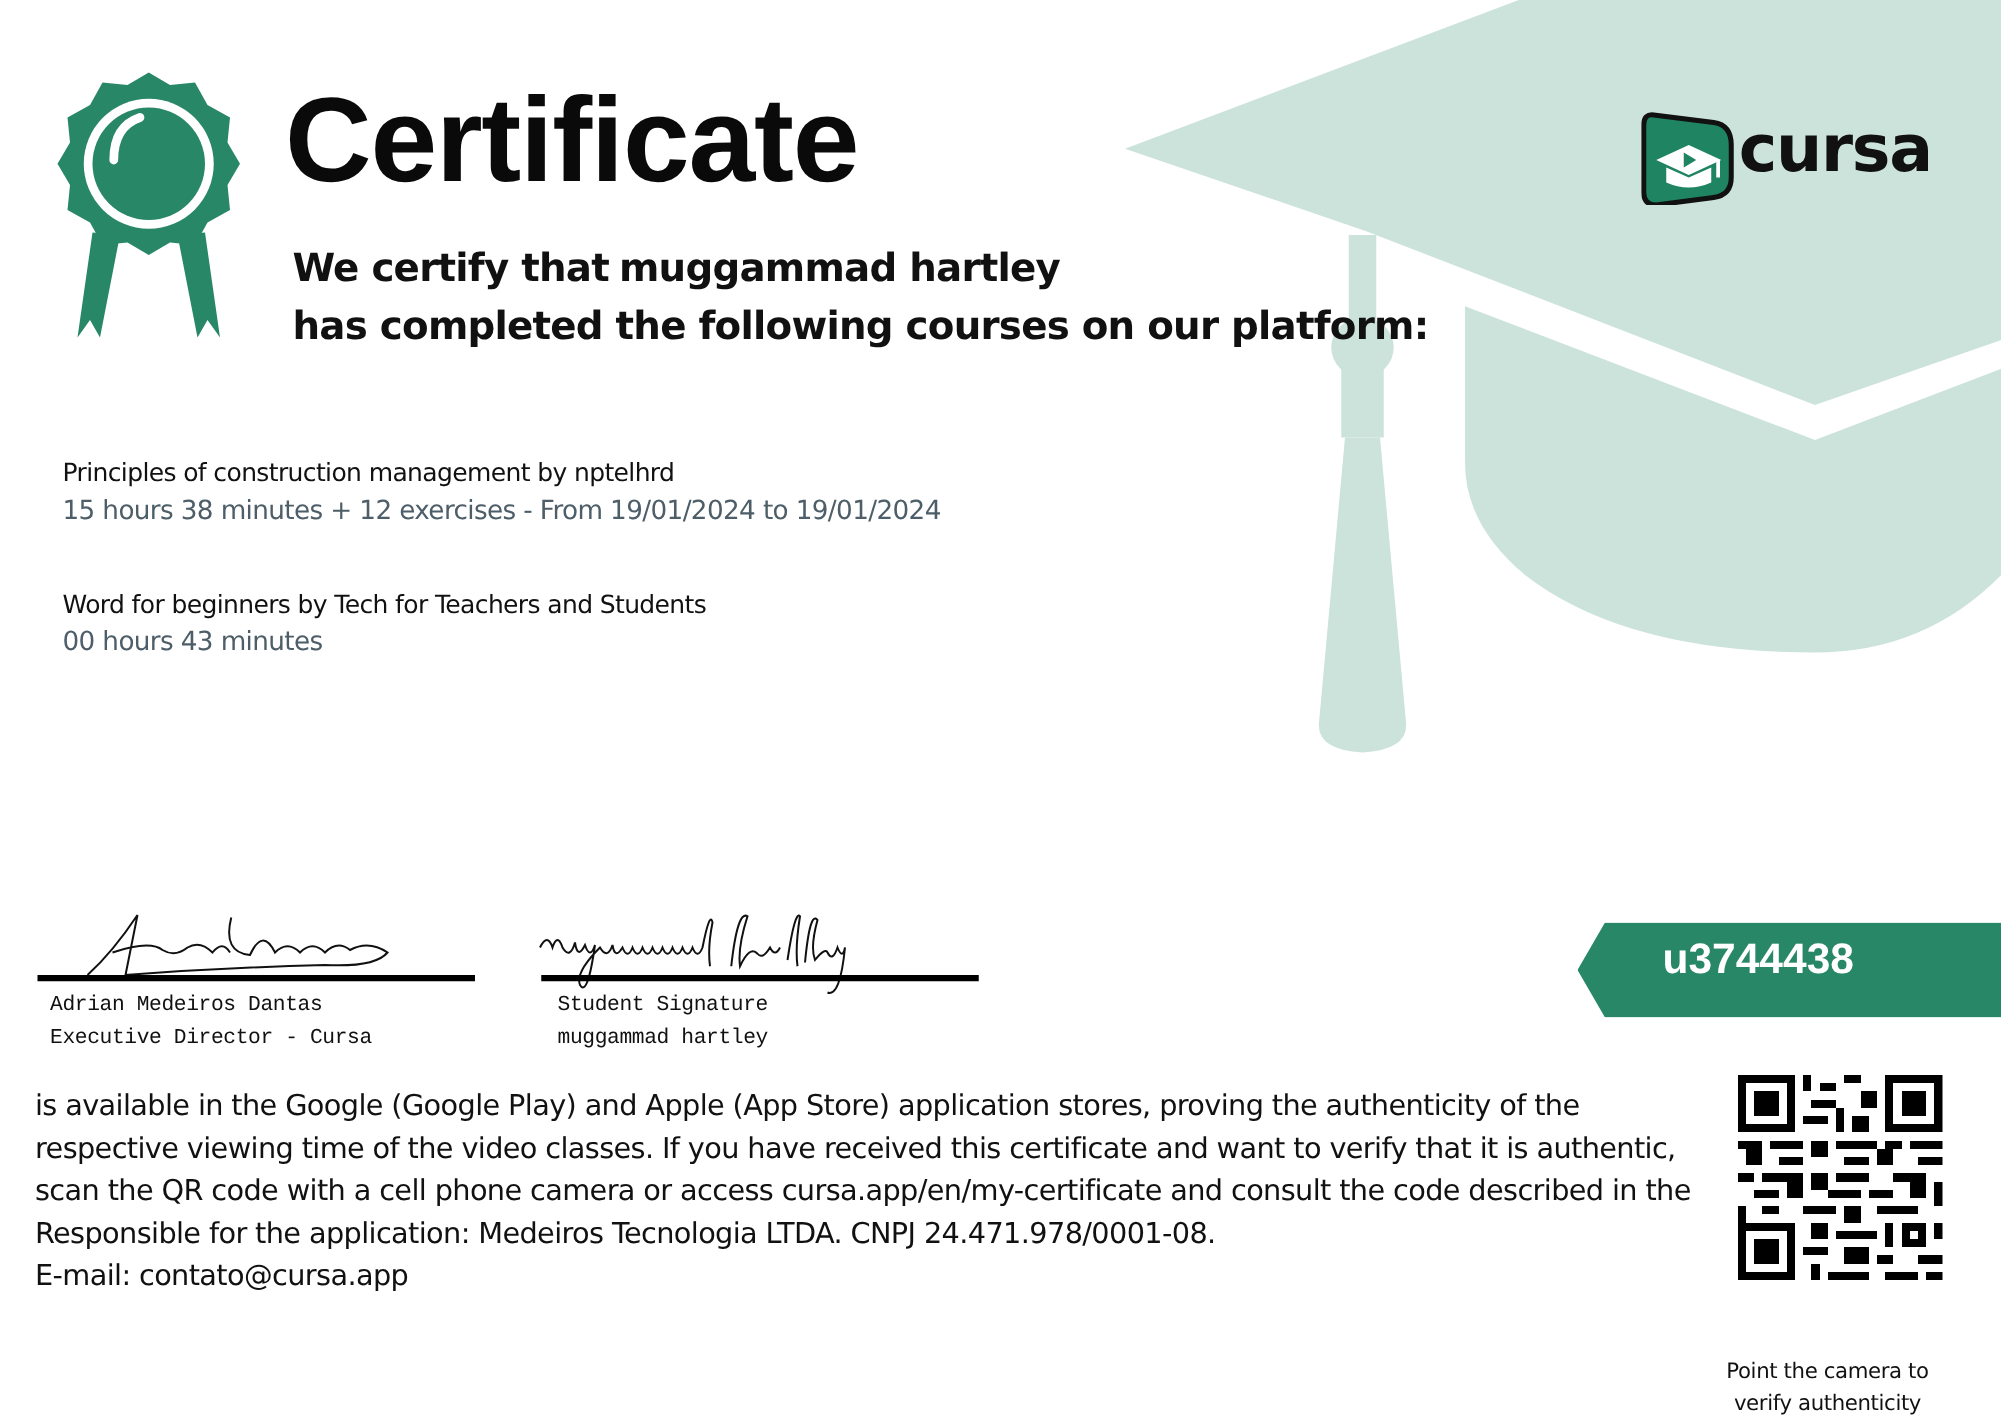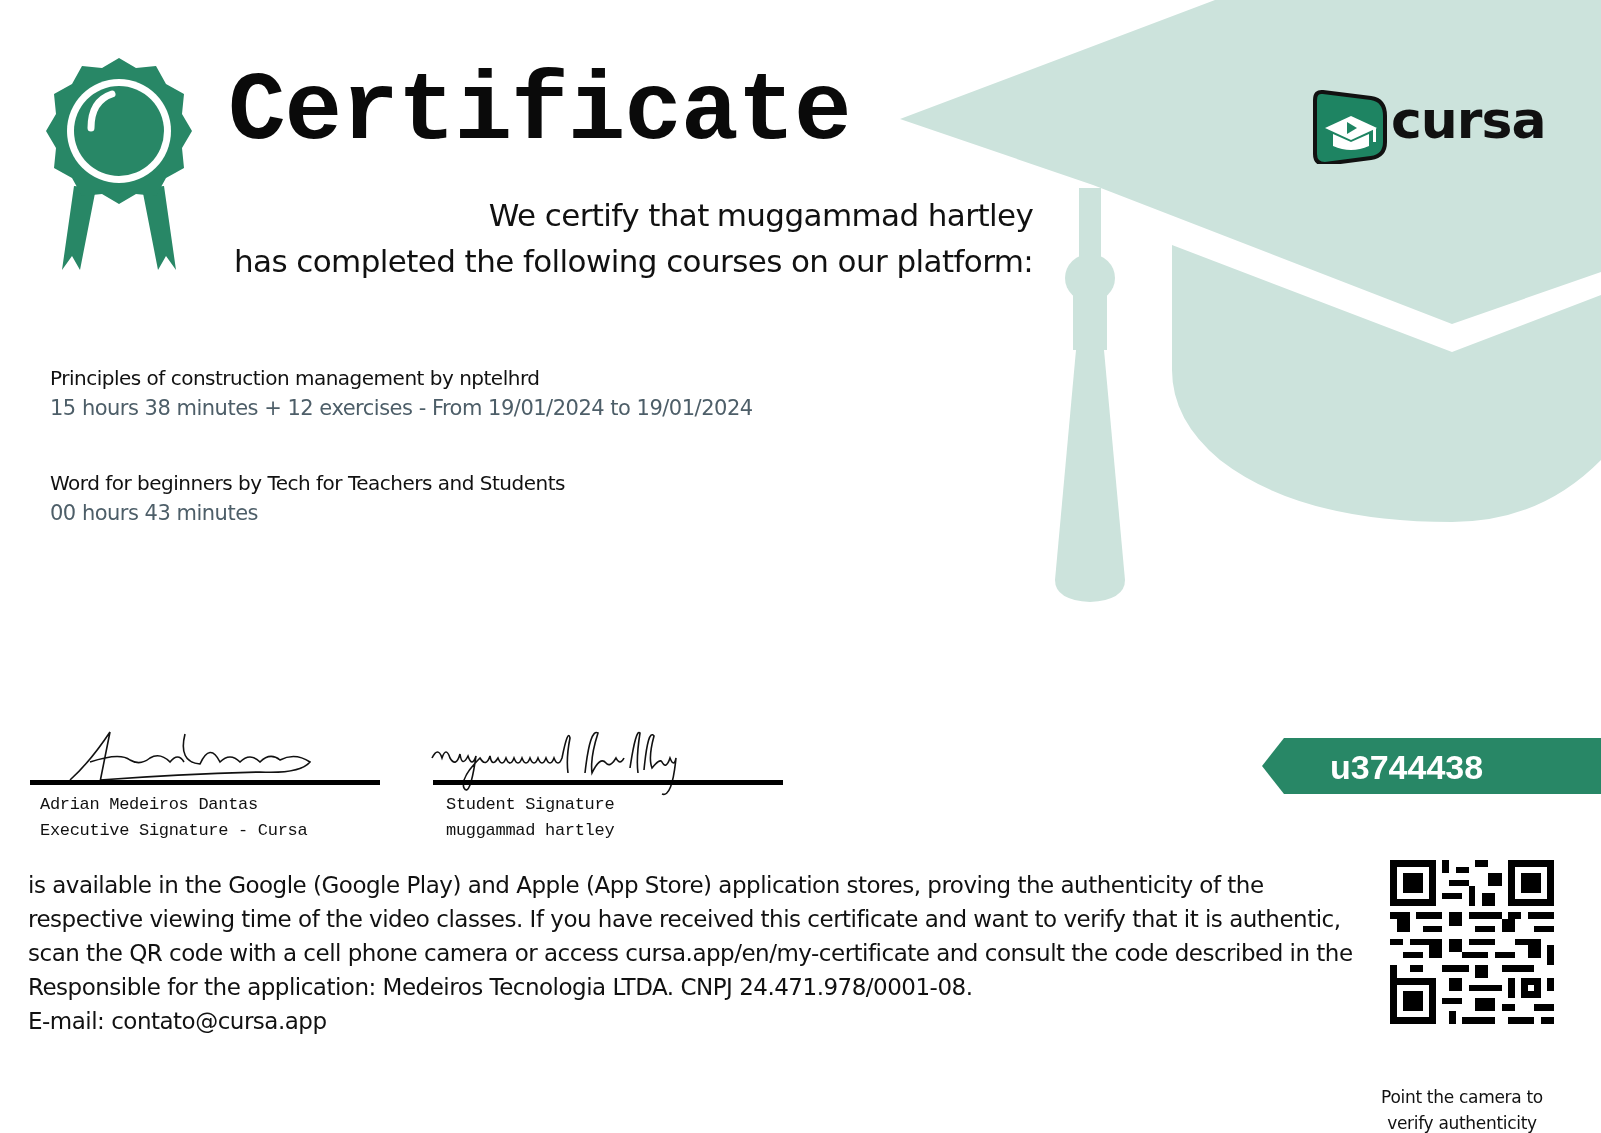--- a/index.html
+++ b/index.html
@@ -1,28 +1,28 @@
 <!DOCTYPE html>
 <html><head>
 <meta charset="utf-8">
 <style>
   html, body { margin: 0; padding: 0; background: #ffffff; }
   body { width: 1601px; height: 1133px; position: relative; overflow: hidden;
          font-family: "Liberation Sans", "DejaVu Sans", sans-serif; color: #111; }
   .abs { position: absolute; }
   #cap { position: absolute; left: 0; top: 0; width: 1601px; height: 1133px; }
-  .title { left: 228px; top: 58px; font-size: 96px; font-weight: 700; letter-spacing: -1px; color: #0a0a0a; font-family: Liberation Mono, monospace; }
-  .certify { left: 234px; top: 192px; font-size: 31px; font-weight: 400; color: #111; line-height: 46px; font-family: "DejaVu Sans", sans-serif; letter-spacing: -0.6px; text-align: right; }
+  .title { left: 228px; top: 58px; font-size: 96px; font-weight: 700; letter-spacing: -1px; color: #0a0a0a; font-family: Liberation Sans, sans-serif; }
+  .certify { left: 234px; top: 192px; font-size: 31px; font-weight: 700; color: #111; line-height: 46px; font-family: "DejaVu Sans", sans-serif; letter-spacing: -0.6px; }
   .certify .name { margin-left: 8px; }
   .course { left: 50px; font-family: "DejaVu Sans", sans-serif; letter-spacing: -0.5px; }
   .course .cname { font-size: 20px; color: #111; display: block; }
   .course .cmeta { font-size: 21px; color: #4d5e68; display: block; margin-top: 6px; }
   .sigline { height: 5px; background: #000; }
   .siglbl { font-size: 17px; line-height: 26px; color: #111; font-family: Liberation Mono, monospace; letter-spacing: -0.3px; margin-left: 12px; }
-  .code-banner { left: 1262px; top: 738px; width: 339px; height: 56px; background: #288766;
+  .code-banner { left: 1262px; top: 738px; width: 339px; height: 76px; background: #288766;
                  clip-path: polygon(22px 0, 100% 0, 100% 100%, 22px 100%, 0 50%); }
   .code-banner span { position: absolute; left: 68px; top: 10px; font-size: 34px; font-weight: 700; color: #fff; font-family: "Liberation Sans", sans-serif; }
   .desc { left: 28px; top: 868px; width: 1330px; font-size: 23px; line-height: 34px; color: #111; font-family: "DejaVu Sans", sans-serif; letter-spacing: -0.5px; }
   .qr { left: 1390px; top: 860px; width: 164px; height: 164px; }
   .qr-caption { left: 1358px; top: 1060px; width: 208px; text-align: center; font-size: 17px; line-height: 26px; color: #111; font-family: "DejaVu Sans", sans-serif; letter-spacing: -0.3px; margin-top: 24px; }
   .logo { left: 1313px; top: 88px; }
   .logo-word { position: absolute; left: 78px; top: 2px; font-size: 52px; font-weight: 700; color: #111; font-family: "DejaVu Sans", sans-serif; letter-spacing: -1px; text-align: right; }
 </style>
 </head>
 <body>
@@ -80,21 +80,21 @@
   <span class="cname">Word for beginners by Tech for Teachers and Students</span>
   <span class="cmeta">00 hours 43 minutes</span>
 </div>
 
 <svg class="abs" style="left:60px;top:722px;" width="260" height="70" viewBox="0 0 260 70" xmlns="http://www.w3.org/2000/svg">
   <path d="M10,58 Q30,40 50,10 Q44,40 40,60 M30,40 Q60,30 70,38 Q80,44 90,36 Q100,30 110,40 Q118,30 124,40 M125,12 Q118,40 140,42 Q150,20 160,40 Q170,30 180,40 Q190,30 200,40 Q210,30 220,38 Q235,30 250,40 Q240,52 200,50 Q120,52 40,58" stroke="#111" stroke-width="1.6" fill="none"></path>
 </svg>
 <div class="abs sigline" style="left:30px;top:780px;width:350px;"></div>
 <div class="abs siglbl" style="left:28px;top:792px;">
   <div>Adrian Medeiros Dantas</div>
-  <div>Executive Signature - Cursa</div>
+  <div>Executive Director - Cursa</div>
 </div>
 
 <svg class="abs" style="left:430px;top:728px;" width="270" height="80" viewBox="0 0 270 80" xmlns="http://www.w3.org/2000/svg">
   <path d="M2,30 Q8,18 12,30 Q16,18 20,30 Q26,40 30,26 Q32,40 38,28 Q42,40 46,28 Q40,70 34,60 Q30,50 50,30 Q56,40 60,28 Q62,40 68,30 Q72,40 76,30 Q80,40 84,30 Q88,40 92,30 Q96,40 100,30 Q104,40 108,30 Q112,40 116,30 Q120,40 124,30 Q128,40 132,30 Q138,0 140,10 Q136,30 138,45 M155,45 Q160,0 168,5 Q160,30 162,45 Q170,28 176,35 Q180,40 186,30 Q190,38 194,30 M200,40 Q206,0 210,5 Q206,30 208,45 M214,42 Q218,0 224,8 Q218,30 222,40 Q230,30 232,34 Q236,42 240,30 Q244,40 246,30 Q242,70 232,66" stroke="#111" stroke-width="1.6" fill="none"></path>
 </svg>
 <div class="abs sigline" style="left:433px;top:780px;width:350px;"></div>
 <div class="abs siglbl" style="left:434px;top:792px;">
   <div>Student Signature</div>
   <div>muggammad hartley</div>
 </div>

